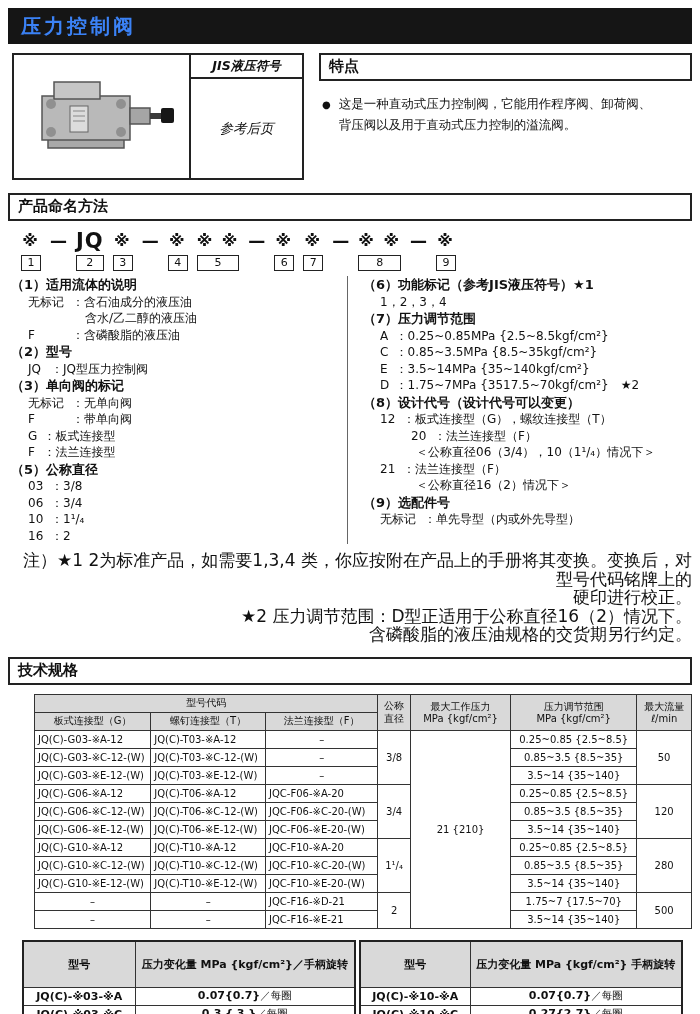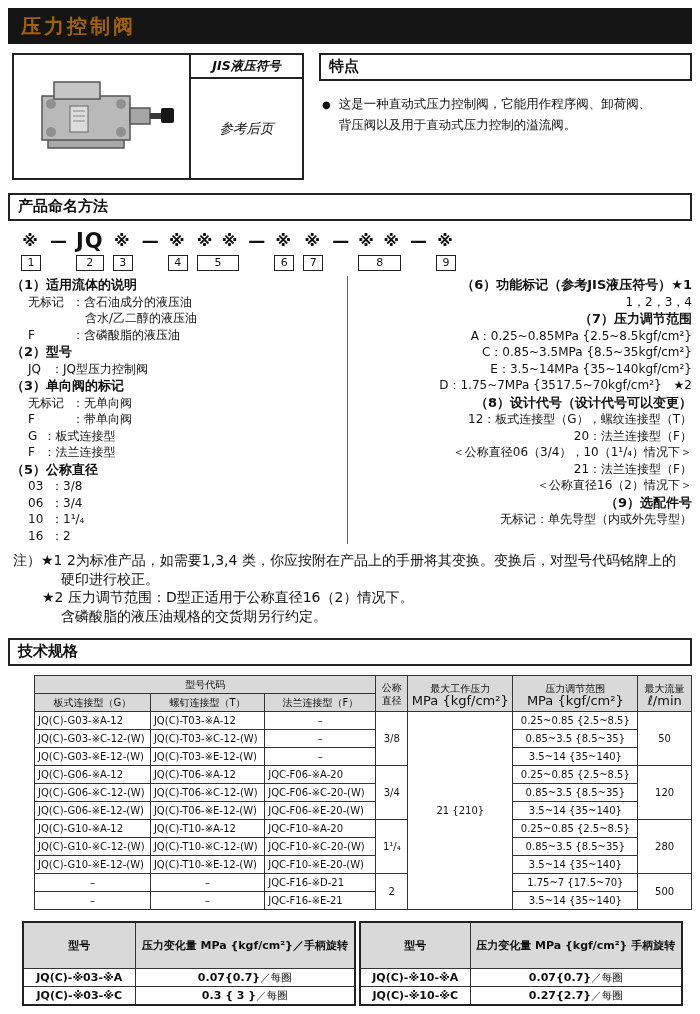--- a/index.html
+++ b/index.html
@@ -1,17 +1,17 @@
 <!DOCTYPE html>
 <html><head>
 <meta charset="utf-8">
 <style>
   html,body{margin:0;padding:0;background:#fff;}
   body{width:700px;height:1014px;font-family:"DejaVu Sans",sans-serif;color:#111;overflow:hidden;}
-  .title-bar{margin:8px 8px 0 8px;background:#151515;color:#a16207;height:36px;line-height:37px;
+  .title-bar{margin:8px 8px 0 8px;background:#151515;color:#3b82f6;height:36px;line-height:37px;
     font-size:20px;font-weight:bold;padding-left:13px;letter-spacing:3px;}
   
   .top-row{display:flex;margin:9px 8px 0 12px;gap:15px;}
   .photo-box{width:288px;min-width:288px;height:123px;border:2px solid #222;display:flex;background:#fff;}
   .photo-cell{flex:1;display:flex;align-items:center;justify-content:center;}
   .jis-cell{width:111px;min-width:111px;border-left:2px solid #222;display:flex;flex-direction:column;font-style:italic;}
   .jis-header{height:22px;border-bottom:2px solid #222;display:flex;align-items:center;justify-content:center;
     font-size:12.5px;font-weight:bold;}
   .ref-cell{flex:1;display:flex;align-items:center;justify-content:center;font-size:13.5px;}
   .features{flex:1;}
@@ -23,35 +23,35 @@
   .section{margin:13px 8px 0 8px;}
   .code-row{display:flex;align-items:stretch;margin:9px 0 5px 13px;}
   .code-seg{display:flex;flex-direction:column;align-items:center;margin-right:9px;}
   .code-sym{font-weight:bold;font-size:16px;line-height:22px;letter-spacing:2px;white-space:nowrap;}
   .code-sym.jq{font-size:21px;line-height:22px;letter-spacing:1px;}
   .code-dash{font-weight:bold;font-size:17px;line-height:22px;margin-right:9px;}
   .code-box{border:1.5px solid #222;font-size:11px;line-height:14px;min-width:14px;align-self:stretch;
     text-align:center;margin-top:3px;padding:0 2px;}
   .nm-cols{display:flex;margin-top:3px;}
   .nm-left{width:336px;min-width:336px;padding-left:3px;}
-  .nm-right{flex:1;border-left:1px solid #666;padding-left:15px;text-align:right;}
+  .nm-right{flex:1;border-left:1px solid #666;padding-left:15px;}
   .nm-title{font-weight:bold;font-size:13px;line-height:17.5px;}
   .nm-item{font-size:12px;line-height:16.5px;padding-left:17px;white-space:nowrap;}
   .nm-key{display:inline-block;}
-  .notes{margin:7px 0 0 3px;font-size:14px;line-height:18.5px;}
+  .notes{margin:7px 0 0 11px;font-size:17px;line-height:18.5px;text-align:right;}
   .note-ind0{padding-left:2px;}
   .note-ind1{padding-left:31px;}
   .note-ind2{padding-left:50px;}
   
   .spec-table{border-collapse:collapse;margin:9px 0 0 26px;table-layout:fixed;}
   .spec-table th,.spec-table td{border:1px solid #333;font-size:10px;padding:1px 3px;height:15px;
     text-align:center;font-weight:normal;overflow:hidden;white-space:nowrap;}
   .spec-table th{background:#d9d9d9;}
   .spec-table td.model{text-align:left;}
-  .unit{font-size:13px;display:block;line-height:11px;}
+  .unit{font-size:10px;display:block;line-height:11px;}
   .hdr-main{display:block;line-height:13px;}
   
   .handle-row{display:flex;gap:3px;margin:11px 0 0 22px;}
   .handle-table{border-collapse:collapse;border:2px solid #222;table-layout:fixed;}
   .handle-table th,.handle-table td{border:1px solid #333;text-align:center;overflow:hidden;white-space:nowrap;}
   .handle-table th{background:#d9d9d9;font-size:11px;font-weight:bold;height:21px;padding:12px 2px;}
   .handle-table td{font-size:11px;font-weight:bold;height:17px;padding:0 2px;}
   .per-turn{font-weight:normal;font-size:10.5px;}
 </style>
 </head>

